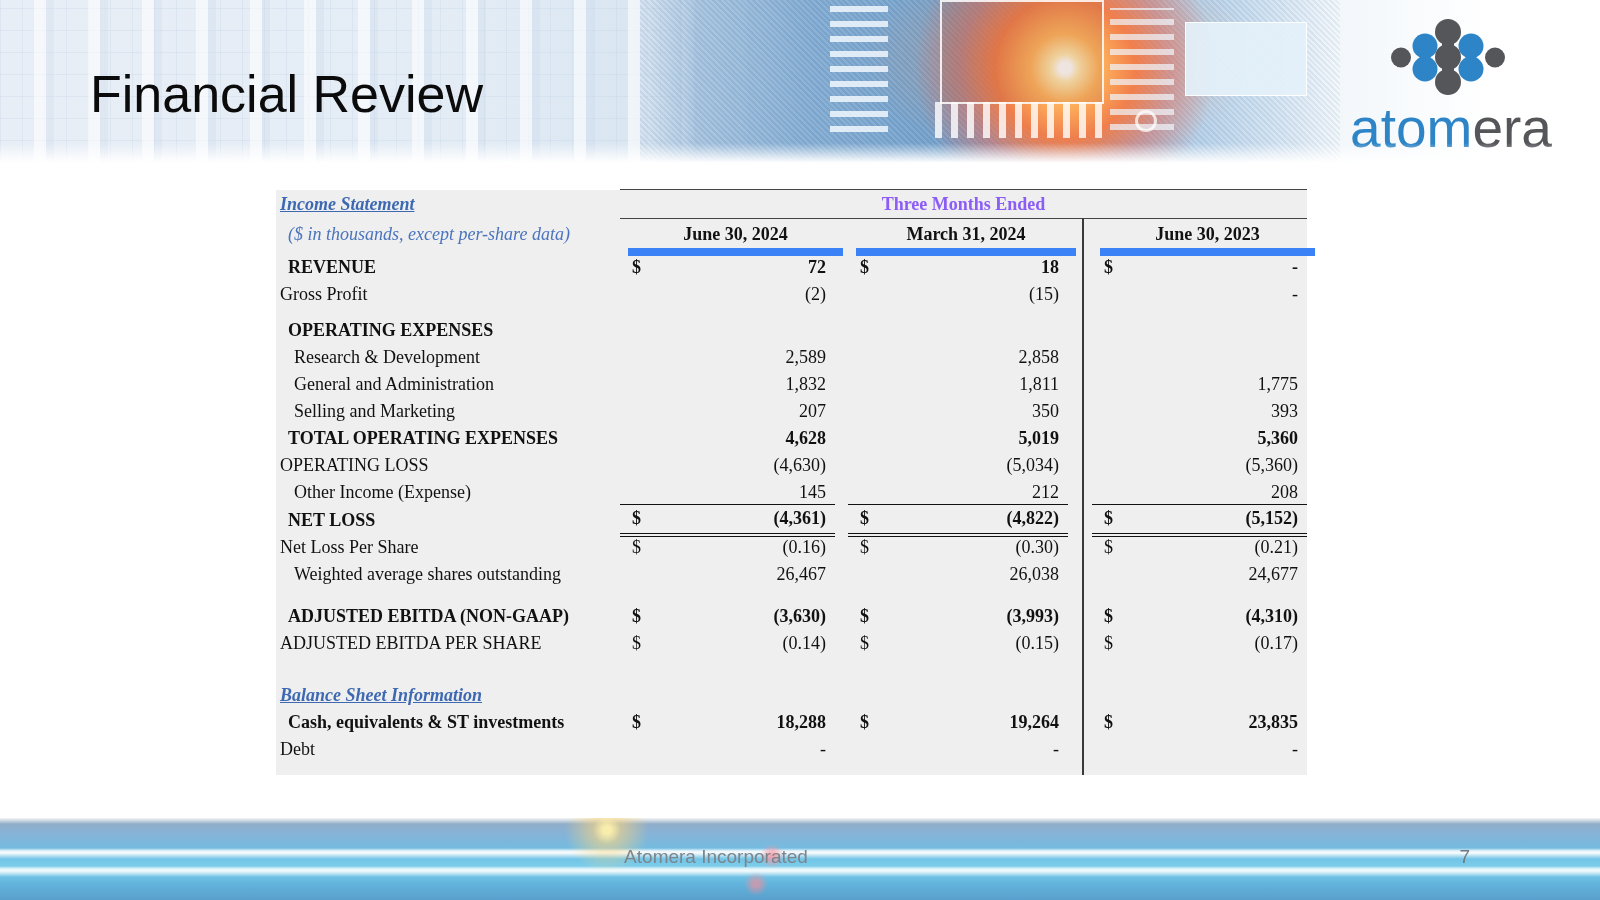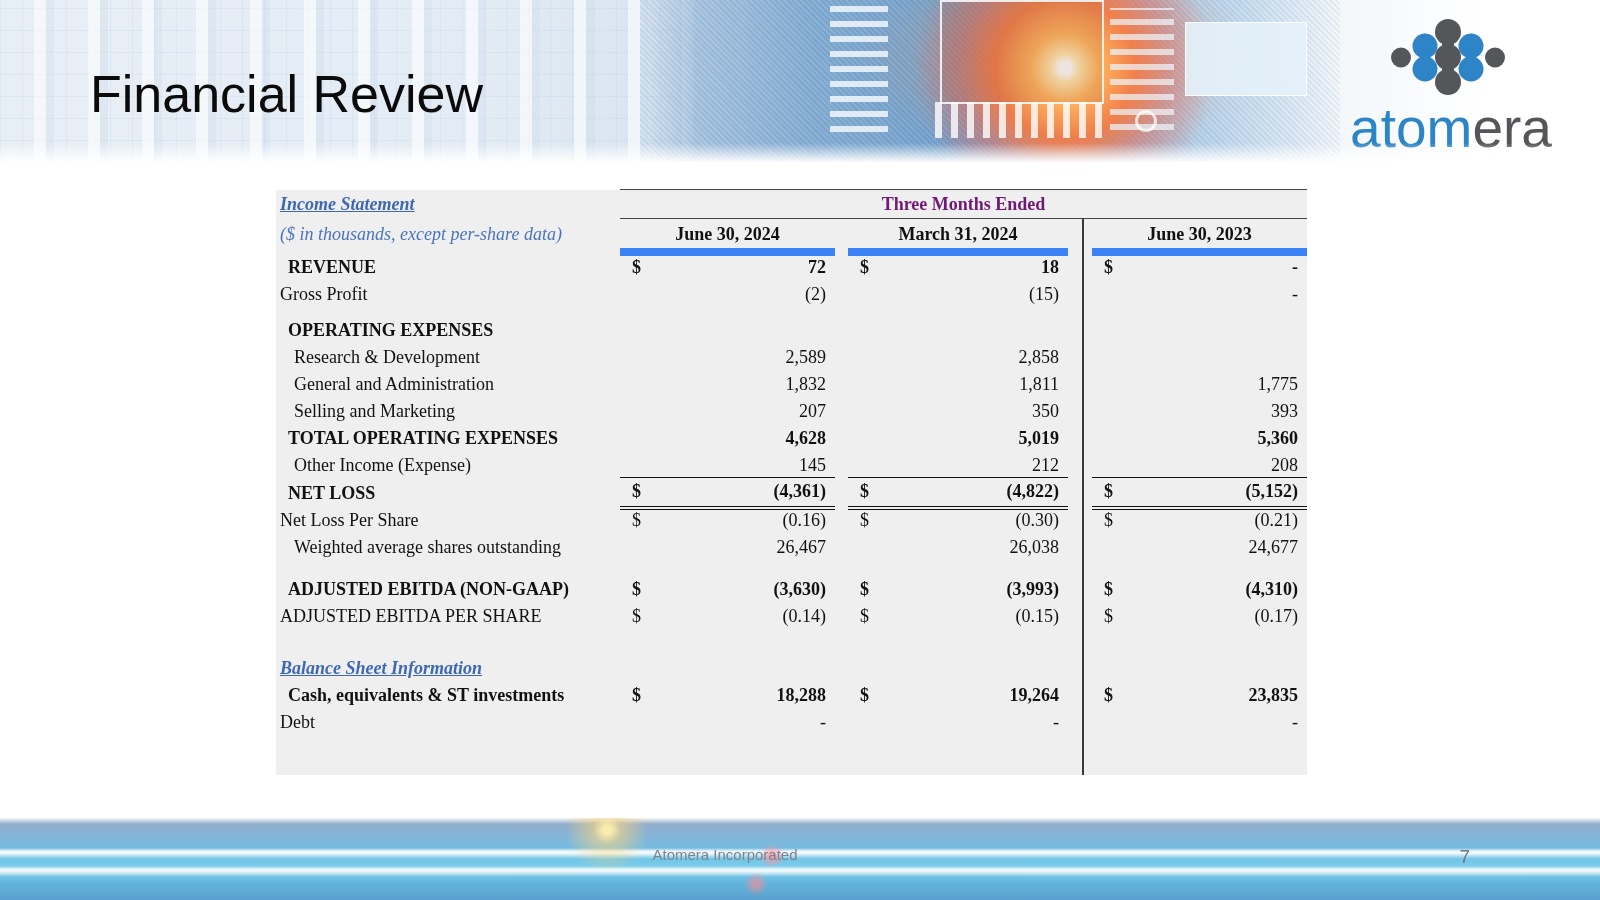--- a/index.html
+++ b/index.html
@@ -39,27 +39,27 @@
     letter-spacing:0;font-weight:400;}
 
   .logo{position:absolute;left:1330px;top:6px;width:240px;height:150px;}
 
   
   .fin-table{position:absolute;left:276px;top:190px;width:1031px;height:585px;
     background:#efefef;font-family:"Liberation Serif",serif;color:#111;font-size:18px;}
   .trow{display:grid;grid-template-columns:344px 215px 13px 220px 24px 215px;
     height:27px;align-items:center;}
   .hrow1{height:28px;}
-  .hrow2{height:30px;}
+  .hrow2{height:30px;margin-left:8px;}
   .lbl{padding-left:4px;white-space:nowrap;}
   .ind{padding-left:18px;}
   .b{font-weight:bold;padding-left:12px;}
   .sec{color:#3d68b2;font-weight:bold;font-style:italic;text-decoration:underline;}
   .subtle{color:#4a74bd;font-style:italic;}
-  .span-hdr{grid-column:2/7;text-align:center;color:#701a75;font-weight:bold;
+  .span-hdr{grid-column:2/7;text-align:center;color:#8b5cf6;font-weight:bold;
     border-top:1.5px solid #444;border-bottom:1.5px solid #444;height:100%;
     display:flex;align-items:center;justify-content:center;}
   .date-cell{text-align:center;font-weight:bold;border-bottom:8px solid #3b82f6;height:100%;
     display:flex;align-items:flex-end;justify-content:center;padding-bottom:3px;}
   .pcell{display:flex;justify-content:space-between;align-items:center;height:100%;
     padding:0 9px 0 12px;}
   .pcell .val{margin-left:auto;}
   .rule-top{border-top:1.5px solid #111;}
   .rule-dbl{border-bottom:4px double #111;}
   .sp6{height:6px;} .sp9{height:9px;} .sp15{height:15px;} .sp25{height:25px;}
@@ -69,21 +69,21 @@
   .footer{position:absolute;left:0;top:818px;width:1600px;height:82px;
     background:
       radial-gradient(circle at 607px 12px,rgba(255,240,170,.95) 0 4px,rgba(255,215,125,.55) 14px,rgba(255,210,120,0) 42px),
       radial-gradient(circle at 772px 38px,rgba(255,150,160,.75) 0 3px,rgba(255,150,160,0) 12px),
       radial-gradient(circle at 756px 66px,rgba(255,140,150,.6) 0 3px,rgba(255,140,150,0) 12px),
       linear-gradient(180deg,rgba(255,255,255,.9) 0px,rgba(255,255,255,0) 6px),
       linear-gradient(180deg,transparent 30px,rgba(255,255,255,.85) 33px,rgba(255,255,255,.95) 35px,transparent 41px),
       linear-gradient(180deg,transparent 48px,rgba(255,255,255,.8) 51px,rgba(255,255,255,.9) 53px,transparent 59px),
       linear-gradient(180deg,#96abc1 0%,#87b2d6 18%,#6cc0e4 45%,#7fd0ec 62%,#62b4dc 80%,#5a9fcd 100%);}
   .footer-text{position:absolute;left:716px;top:28px;transform:translateX(-50%);
-    font-size:15px;color:#7c848c;margin-left:9px;}
+    font-size:19px;color:#7c848c;}
   .page-num{position:absolute;right:130px;top:28px;font-size:19px;color:#6f7780;}
 </style>
 </head>
 <body>
 
 <div class="banner">
   <div class="banner-grid"></div>
   <div class="circuit">
     <div class="pins-left"></div>
     <div class="chip"></div>
@@ -230,20 +230,34 @@
     <div></div>
     <div class="pcell b">
         <span class="val">5,019</span>
       </div>
     <div></div>
     <div class="pcell b">
         <span class="val">5,360</span>
       </div>
   </div>
 
+  <div class="trow">
+    <div class="lbl">OPERATING LOSS</div>
+    <div class="pcell">
+        <span class="val">(4,630)</span>
+      </div>
+    <div></div>
+    <div class="pcell">
+        <span class="val">(5,034)</span>
+      </div>
+    <div></div>
+    <div class="pcell">
+        <span class="val">(5,360)</span>
+      </div>
+  </div>
 
   <div class="trow">
     <div class="lbl ind">Other Income (Expense)</div>
     <div class="pcell">
         <span class="val">145</span>
       </div>
     <div></div>
     <div class="pcell">
         <span class="val">212</span>
       </div>

